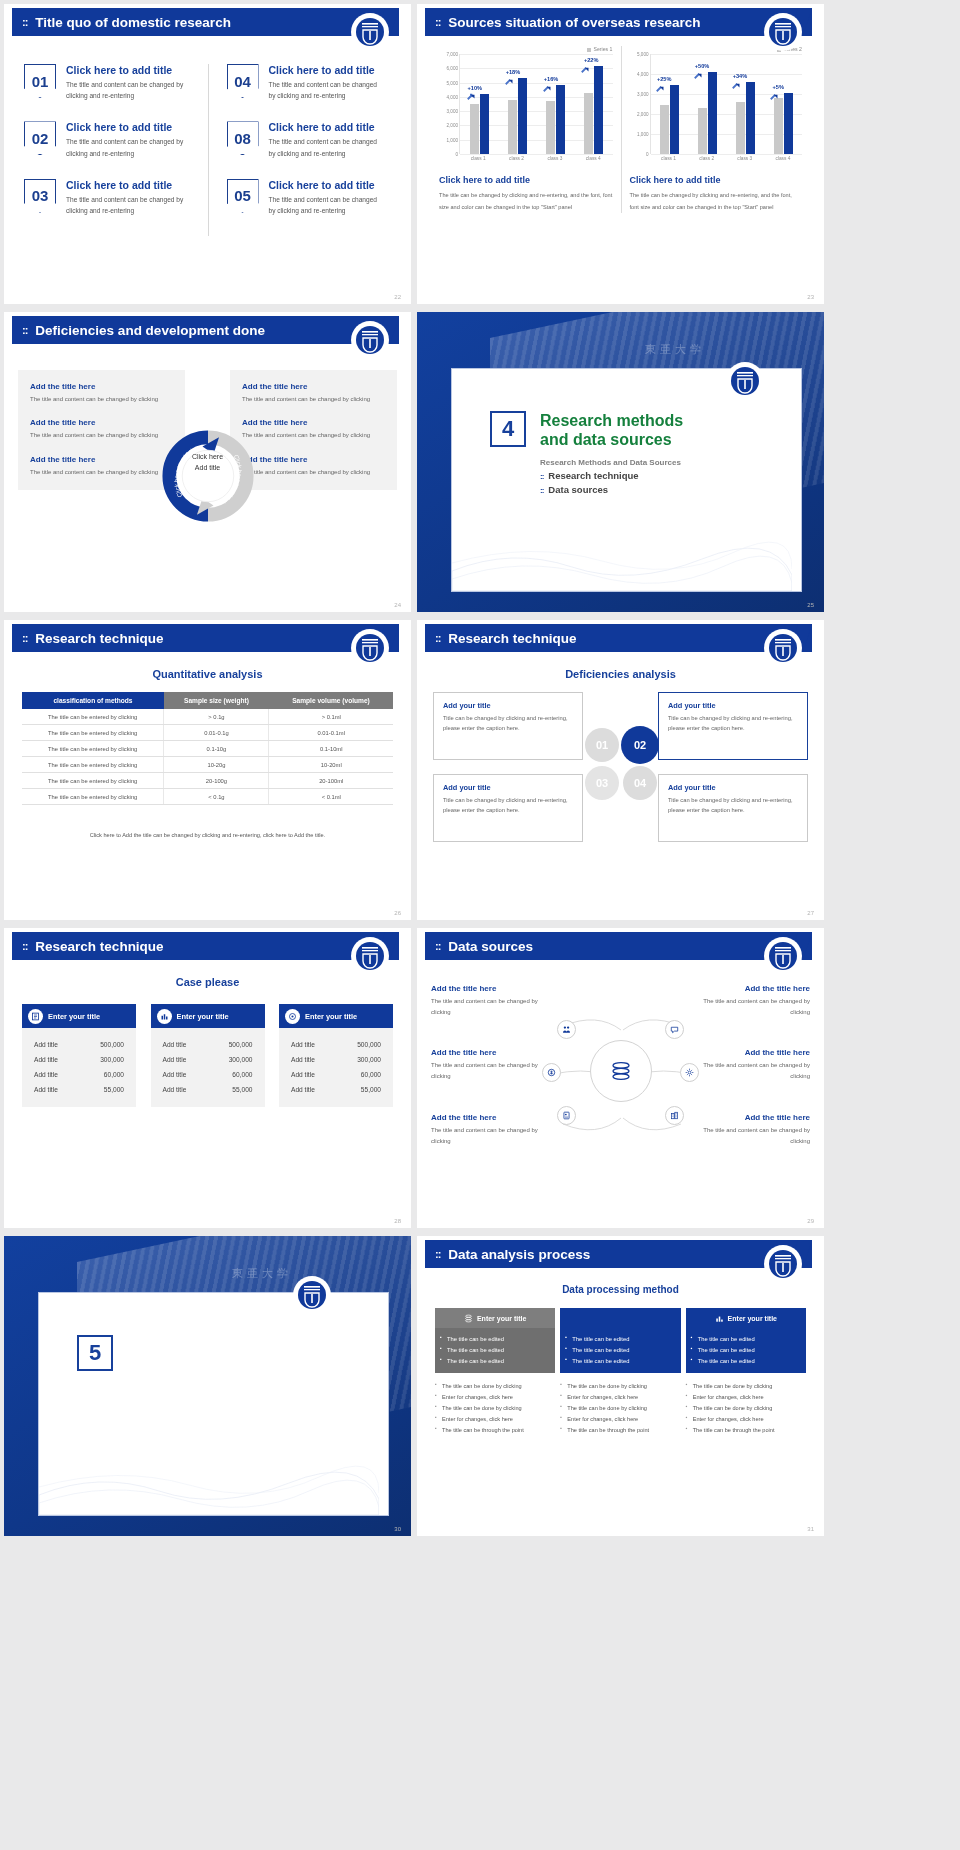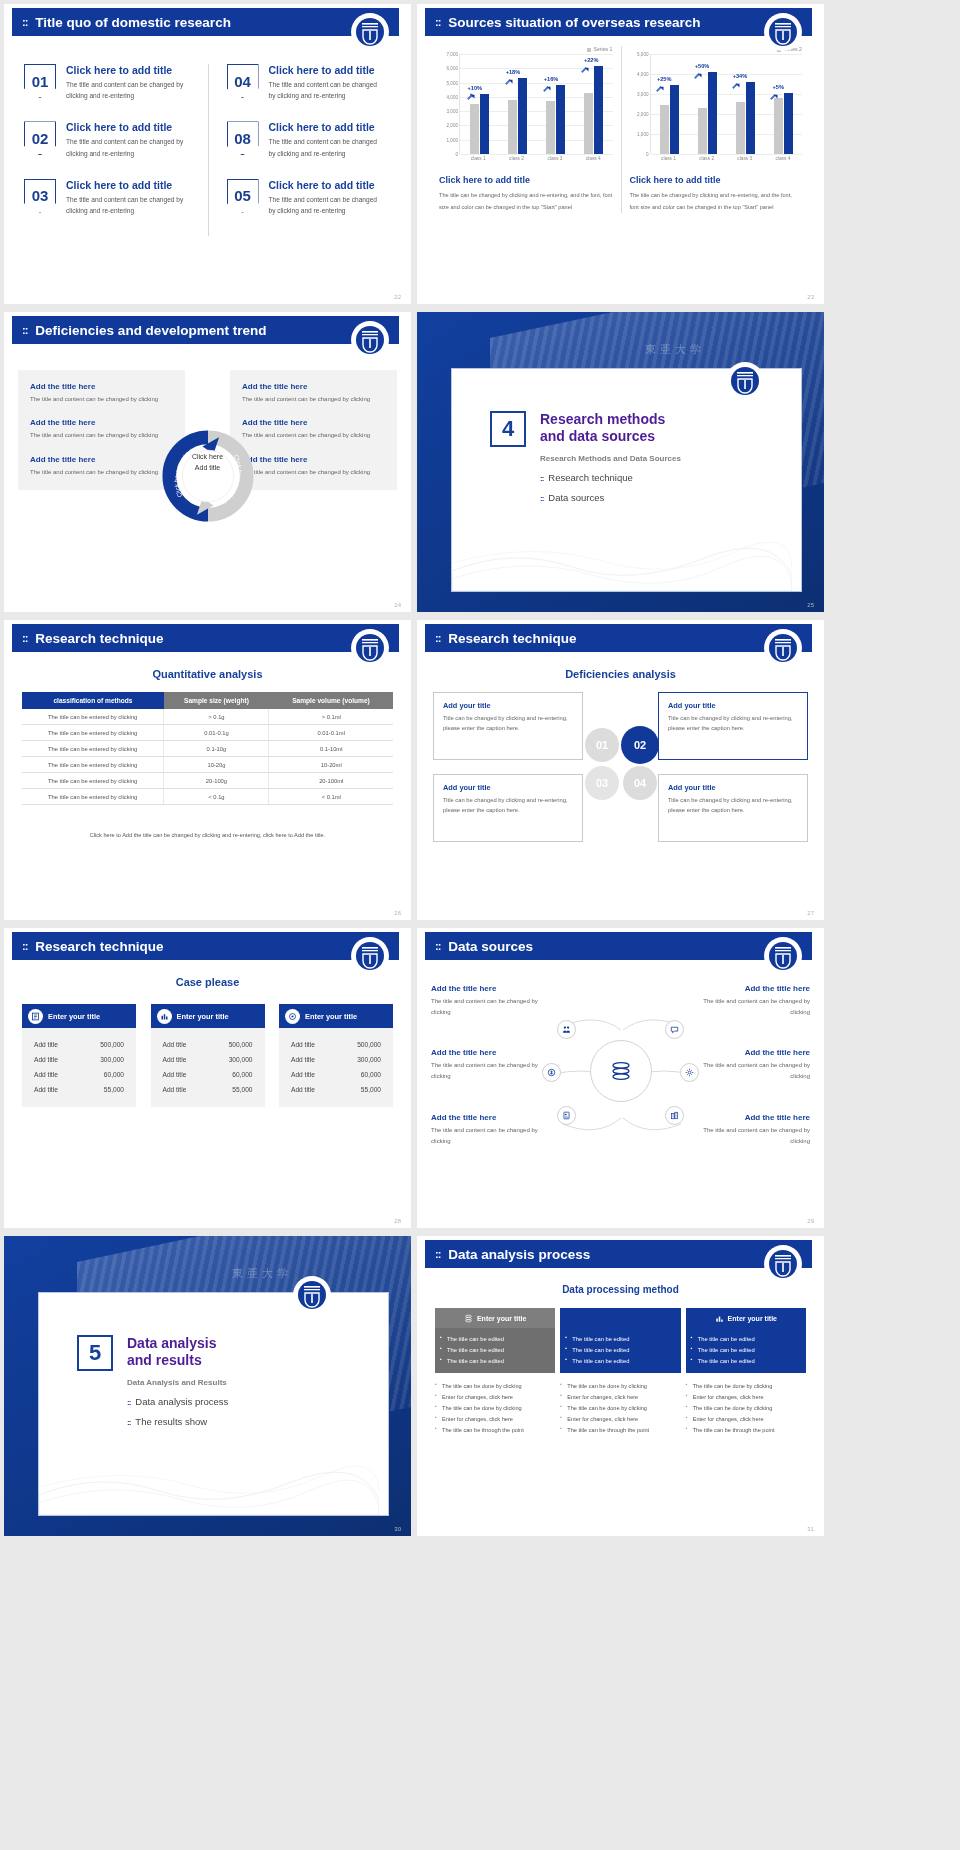--- a/index.html
+++ b/index.html
@@ -107,23 +107,23 @@
     background:#fff; border:1px solid #b9c6e2;
     overflow:hidden;
   }
   .sec .wave { position:absolute; left:0; right:0; bottom:0; height:62px; opacity:.55;}
   .sec-in { position:absolute; left:38px; top:42px; display:flex; align-items:flex-start;}
   .sec-num {
     width:36px; height:36px; border:2px solid #17409b; color:#17409b;
     font-size:22px; font-weight:bold; display:flex; align-items:center; justify-content:center;
     margin-right:14px; flex:0 0 36px;
   }
-  .sec-h1 { font-size:14px; font-weight:bold; color:#4c1d95; line-height:1.2;}
+  .sec-h1 { font-size:16px; font-weight:bold; color:#15803d; line-height:1.2;}
   .sec-sub { font-size:8px; color:#808080; font-weight:bold; margin-top:9px;}
-  .sec-li { font-size:9.5px; color:#444; margin-top:9px;}
+  .sec-li { font-size:9.5px; color:#444; margin-top:3px;font-weight:bold;}
   .sec-li b { color:#17409b; font-size:8px; letter-spacing:-1px; margin-right:5px;}
   
   .mid-ttl { position:absolute; left:0; right:0; top:48px; text-align:center; font-size:11px; font-weight:bold; color:#17409b;}
   .qt { position:absolute; left:18px; right:18px; top:72px; border-collapse:collapse; width:371px; }
   .qt th { font-size:6.6px; color:#fff; font-weight:bold; padding:5px 3px; text-align:center;}
   .qt th.c0 { background:#10399a; }
   .qt th.c1, .qt th.c2 { background:#7b7b7b; }
   .qt td { font-size:5.8px; color:#555; padding:4.5px 3px; text-align:center; border-bottom:0.6px solid #e0e0e0;}
   .qt td.c0 { text-align:center; }
   .qt tr td:nth-child(1){ border-right:0.6px solid #e8e8e8;}
@@ -394,21 +394,21 @@
         <div class="s2-ttl">Click here to add title</div>
         <div class="s2-p">The title can be changed by clicking and re-entering, and the font, font size and color can be changed in the top "Start" panel</div>
       </div>
     </div>
     <div class="pgnum">23</div>
   </div>
 
   <div class="slide">
     <div class="hdr">
       <span class="dots">::</span>
-      <span class="t">Deficiencies and development trend</span>
+      <span class="t">Deficiencies and development done</span>
       <span class="hdr-corner"></span>
     </div>
     <div class="logo">
       <svg viewBox="0 0 30 30">
           <circle cx="15" cy="15" r="14" fill="#10399a"></circle>
           <rect x="7" y="6" width="16" height="1.6" fill="#fff"></rect>
           <rect x="7" y="9" width="16" height="1.3" fill="#fff"></rect>
           <path d="M8 13h14v7a7 7 0 0 1-7 7 7 7 0 0 1-7-7z" fill="none" stroke="#fff" stroke-width="1.4"></path>
           <rect x="14.2" y="14" width="1.6" height="9" fill="#fff"></rect>
         </svg>
@@ -828,27 +828,20 @@
       <div class="bld"></div>
       <div class="cn">東亜大学</div>
       <div class="card">
         <svg class="wave" viewBox="0 0 340 62" preserveAspectRatio="none">
           <path d="M0 42 Q60 18 120 38 T250 30 T340 46 V62 H0Z" fill="none" stroke="#c7d2e8" stroke-width=".6"></path>
           <path d="M0 50 Q70 26 140 46 T270 38 T340 54 V62 H0Z" fill="none" stroke="#d5deef" stroke-width=".6"></path>
           <path d="M0 34 Q80 12 150 32 T280 24 T340 40" fill="none" stroke="#dde4f2" stroke-width=".6"></path>
         </svg>
         <div class="sec-in">
           <div class="sec-num">5</div>
-          <div>
-            <div class="sec-h1">Data analysis</div>
-            <div class="sec-h1">and results</div>
-            <div class="sec-sub">Data Analysis and Results</div>
-            <div class="sec-li"><b>::</b><span>Data analysis process</span></div>
-            <div class="sec-li"><b>::</b><span>The results show</span></div>
-          </div>
         </div>
       </div>
     </div>
     <div class="logo" style="right:80px; top:40px;">
       <svg viewBox="0 0 30 30">
           <circle cx="15" cy="15" r="14" fill="#10399a"></circle>
           <rect x="7" y="6" width="16" height="1.6" fill="#fff"></rect>
           <rect x="7" y="9" width="16" height="1.3" fill="#fff"></rect>
           <path d="M8 13h14v7a7 7 0 0 1-7 7 7 7 0 0 1-7-7z" fill="none" stroke="#fff" stroke-width="1.4"></path>
           <rect x="14.2" y="14" width="1.6" height="9" fill="#fff"></rect>

